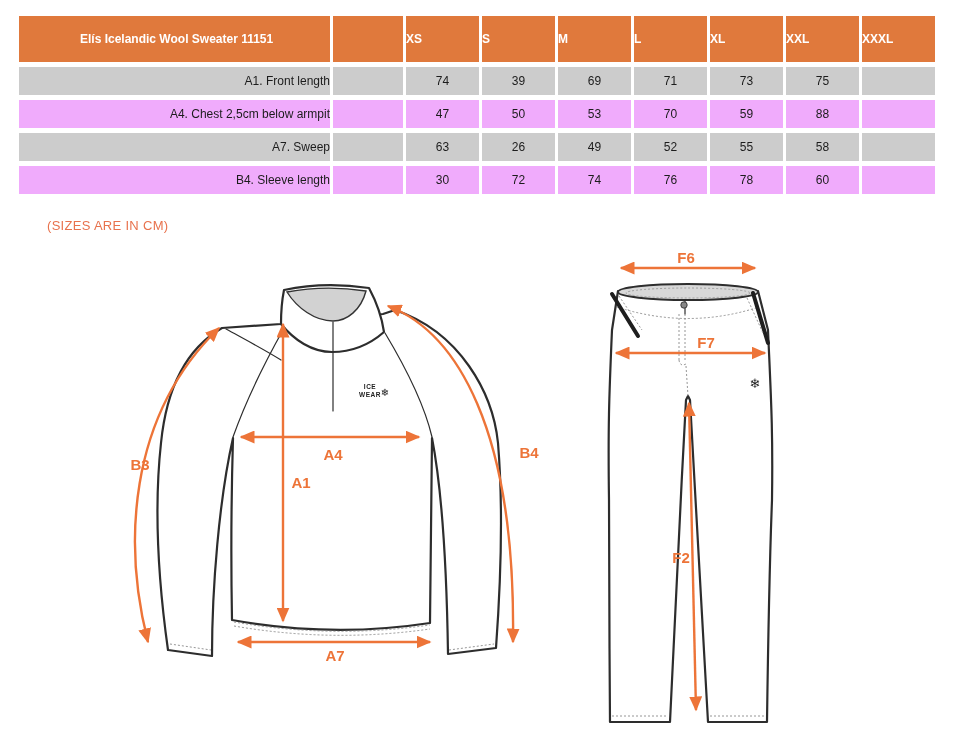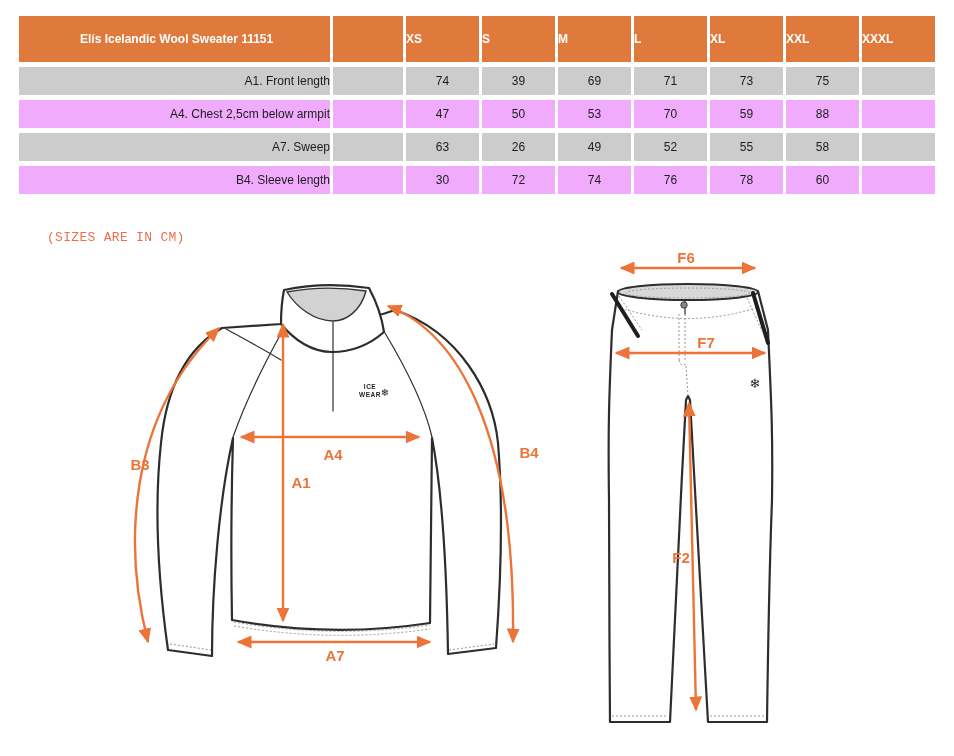--- a/index.html
+++ b/index.html
@@ -11,22 +11,22 @@
         border-collapse:separate;border-spacing:3px 5px;table-layout:fixed;}
   table.size-table th, table.size-table td{padding:0;vertical-align:middle;}
   th.hdr{background:#E0793C;color:#ffffff;font-size:12px;font-weight:bold;
          height:46px;text-align:left;}
   th.hdr.name{text-align:left;padding-left:61px;}
   td{font-size:12px;color:#1c1c1c;height:28px;text-align:center;}
   td.label{text-align:right;padding-left:28px;}
   tr.dark td{background:#cccccc;}
   tr.light td{background:#f0abfc;}
 
-  .note{position:absolute;left:47px;top:230px;color:#E8724D;
-        font-size:13px;letter-spacing:.3px;font-family:Liberation Mono, monospace;}
+  .note{position:absolute;left:47px;top:218px;color:#E8724D;
+        font-size:13px;letter-spacing:.3px;}
 
   .diagram{position:absolute;}
   .sweater-svg{left:100px;top:248px;}
   .pants-svg{left:585px;top:248px;}
 
   .outline{fill:#ffffff;stroke:#2d2d2d;stroke-width:2.2;stroke-linejoin:round;stroke-linecap:round;}
   .seam{fill:none;stroke:#2d2d2d;stroke-width:1.2;stroke-linecap:round;}
   .stitch{fill:none;stroke:#8a8a8a;stroke-width:0.9;stroke-dasharray:2,2;}
   .arrow{fill:none;stroke:#ED7438;stroke-width:2.4;}
   .mlabel{fill:#ED7438;font-family:"Liberation Sans",sans-serif;

